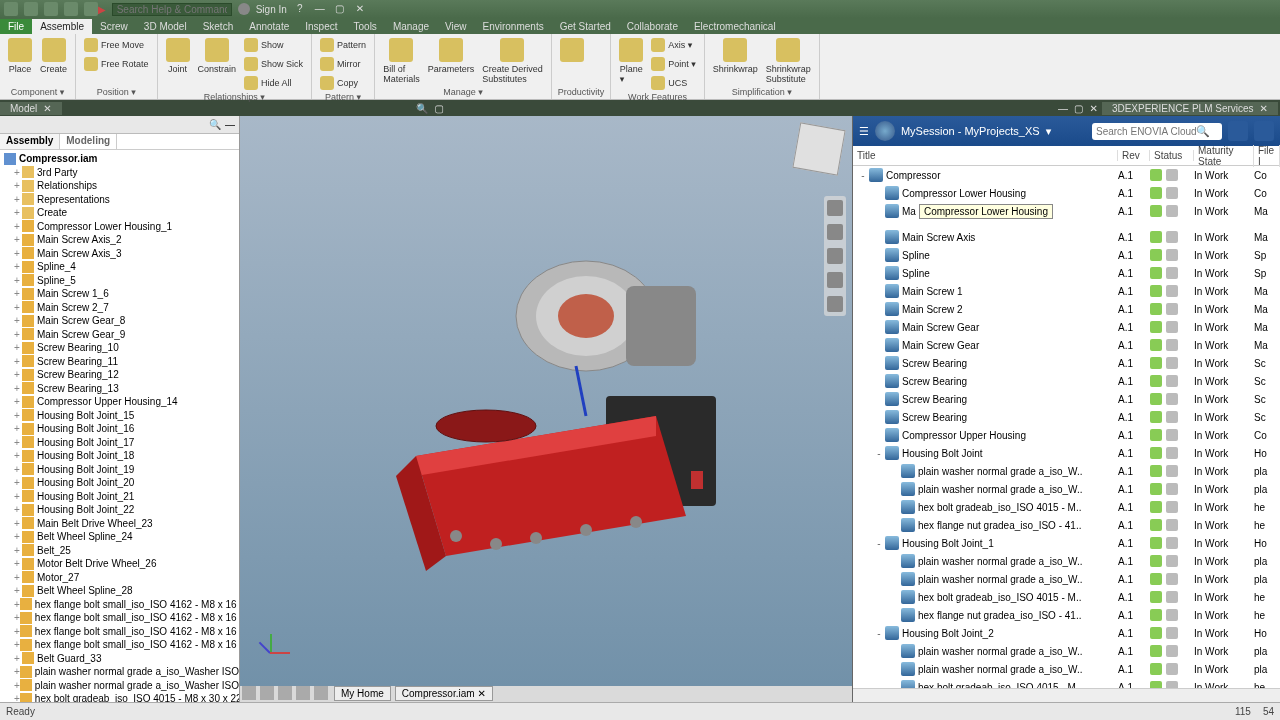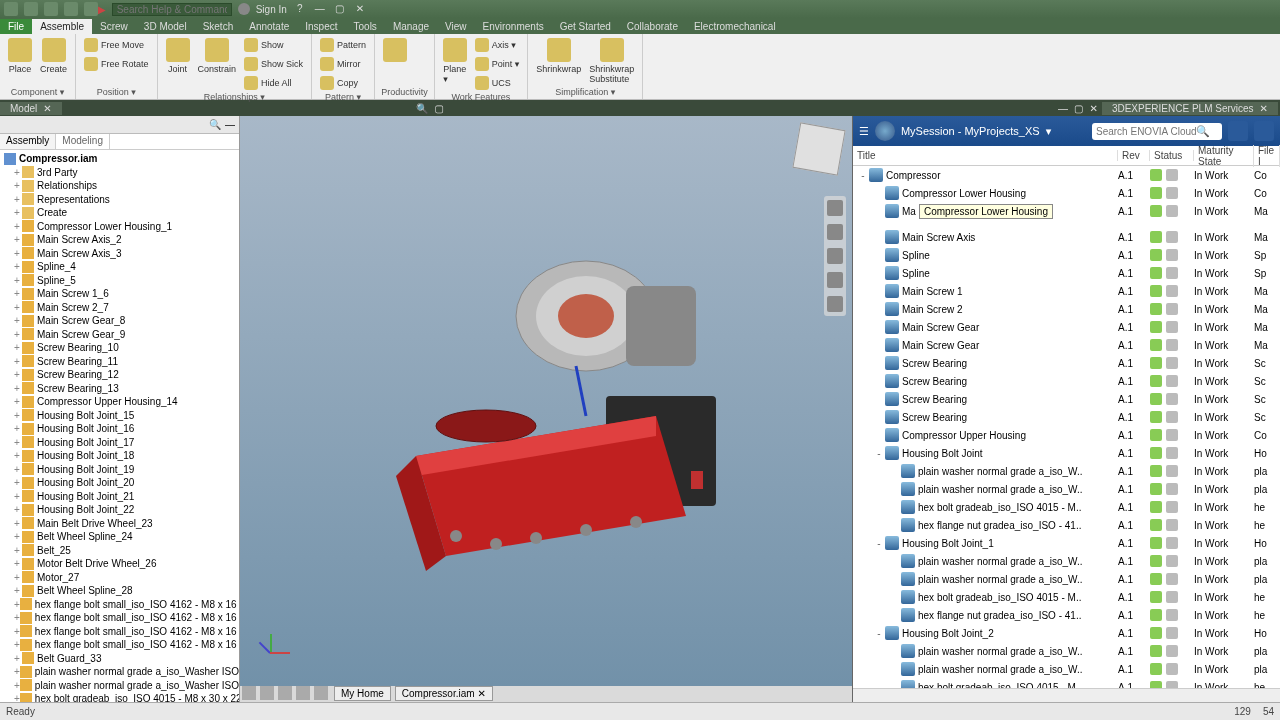--- a/index.html
+++ b/index.html
@@ -38,21 +38,21 @@
 .paneltabs .spacer { flex: 1; }
 .paneltabs .icons { display: flex; gap: 6px; padding-right: 4px; }
 
 
 .main { display: flex; height: 588px; }
 
 
 .browser { width: 240px; background: #fff; border-right: 1px solid #999; display: flex; flex-direction: column; }
 .browser-head { height: 18px; background: #e8e8e8; border-bottom: 1px solid #bbb; display: flex; align-items: center; font-size: 10px; padding: 0 4px; justify-content: space-between; }
 .browser-tabs { height: 16px; display: flex; font-size: 10px; border-bottom: 1px solid #ccc; }
-.browser-tabs .bt { padding: 1px 6px; border-right: 1px solid #ccc; color: #666; cursor: pointer; }
+.browser-tabs .bt { padding: 1px 6px; border-right: 1px solid #ccc; color: #666; cursor: pointer; font-weight: bold; }
 .browser-tabs .bt.active { color: #000; background: #f4f4f4; }
 .tree { flex: 1; overflow: hidden; font-size: 10px; padding: 2px 0; }
 .tree-node { display: flex; align-items: center; padding: 0 4px; height: 13.5px; white-space: nowrap; cursor: pointer; }
 .tree-node .ico { width: 12px; height: 12px; background: #e8b040; margin-right: 3px; flex-shrink: 0; }
 .tree-node.root { font-weight: bold; }
 .tree-node.root .ico { background: #6090d0; }
 .tree-node.folder .ico { background: #e8c060; }
 .indent1 { padding-left: 14px; }
 
 
@@ -218,20 +218,37 @@
             <span>Copy</span>
           </div>
         </div>
       </div>
       <div class="label">Pattern ▾</div>
     </div>
     <div class="ribbon-group">
       <div class="buttons">
         <div class="rib-btn">
           <div class="ico"></div>
+          <span>Bill of<br>Materials</span>
+        </div>
+        <div class="rib-btn">
+          <div class="ico"></div>
+          <span>Parameters</span>
+        </div>
+        <div class="rib-btn">
+          <div class="ico"></div>
+          <span>Create Derived<br>Substitutes</span>
+        </div>
+      </div>
+      <div class="label">Manage ▾</div>
+    </div>
+    <div class="ribbon-group">
+      <div class="buttons">
+        <div class="rib-btn">
+          <div class="ico"></div>
           <span></span>
         </div>
       </div>
       <div class="label">Productivity</div>
     </div>
     <div class="ribbon-group">
       <div class="buttons">
         <div class="rib-btn">
           <div class="ico"></div>
           <span>Plane<br>▾</span>
@@ -917,16 +934,16 @@
           <span class="file">he</span>
         </div>
       </div>
     <div class="rp-bottom"></div>
   </div>
 </div>
 
 <div class="status">
   <span>Ready</span>
   <div class="right">
-    <span>129</span>
+    <span>115</span>
     <span>54</span>
   </div>
 </div>
 
 </body></html>

